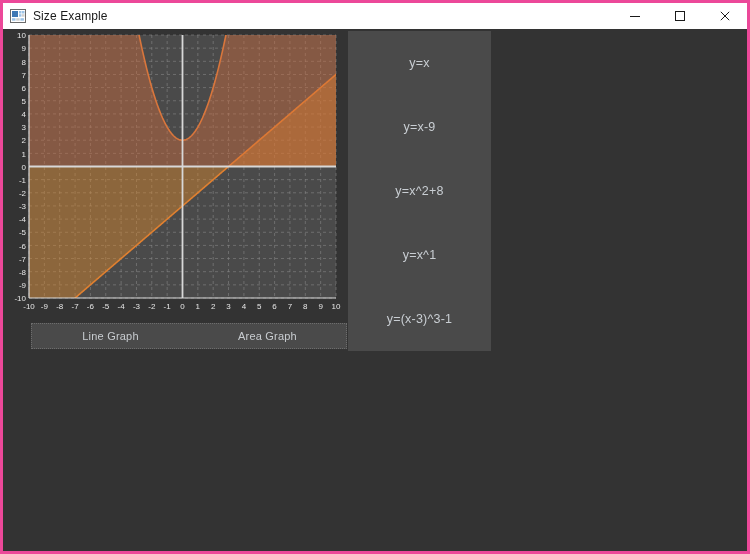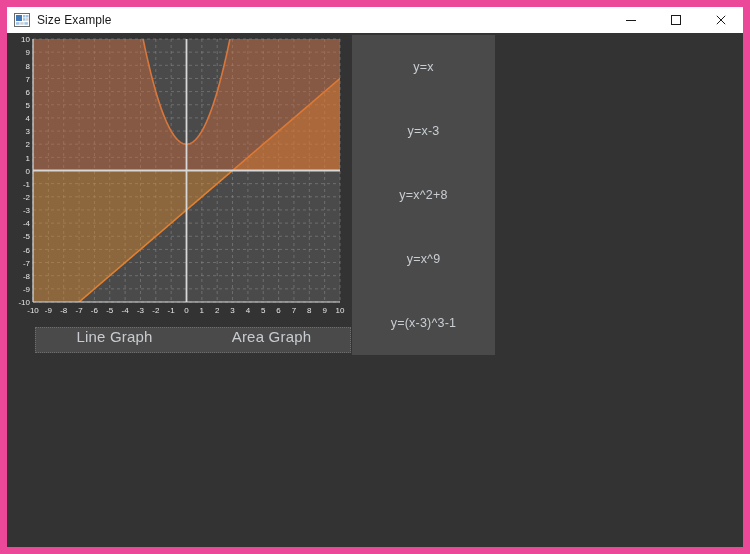--- a/index.html
+++ b/index.html
@@ -14,21 +14,21 @@
     font-family: "Liberation Sans", sans-serif;
   }
 
   
   #app-window {
     position: absolute;
     left: 0; top: 0;
     width: 750px;
     height: 554px;
     box-sizing: border-box;
-    border: 7px solid #ec4899;
+    border: 3px solid #ec4899;
     background: #333333;
     display: flex;
     flex-direction: column;
   }
 
   
   #title-bar {
     height: 26px;
     background: #ffffff;
     display: flex;
@@ -102,22 +102,23 @@
     width: 316px;
     height: 26px;
     background: #4a4a4a;
     display: flex;
     border: 1px dotted #6d6d6d;
     box-sizing: border-box;
   }
   .tab-item {
     flex: 1 1 50%;
     display: flex;
+    align-items: center;
     justify-content: center;
-    font-size: 15px;
+    font-size: 11px;
     color: #c8ccd0;
     letter-spacing: 0.2px;
   }
 
   
   #func-panel {
     position: absolute;
     left: 345px;
     top: 2px;
     width: 143px;
@@ -303,27 +304,27 @@
           <span>Area Graph</span>
         </div>
       </div>
     </div>
 
     <div id="func-panel">
       <button class="func-btn">
         <span>y=x</span>
       </button>
       <button class="func-btn">
-        <span>y=x-3</span>
+        <span>y=x-9</span>
       </button>
       <button class="func-btn">
         <span>y=x^2+8</span>
       </button>
       <button class="func-btn">
-        <span>y=x^9</span>
+        <span>y=x^1</span>
       </button>
       <button class="func-btn">
         <span>y=(x-3)^3-1</span>
       </button>
     </div>
 
   </div>
 </div>
 
 </body></html>

